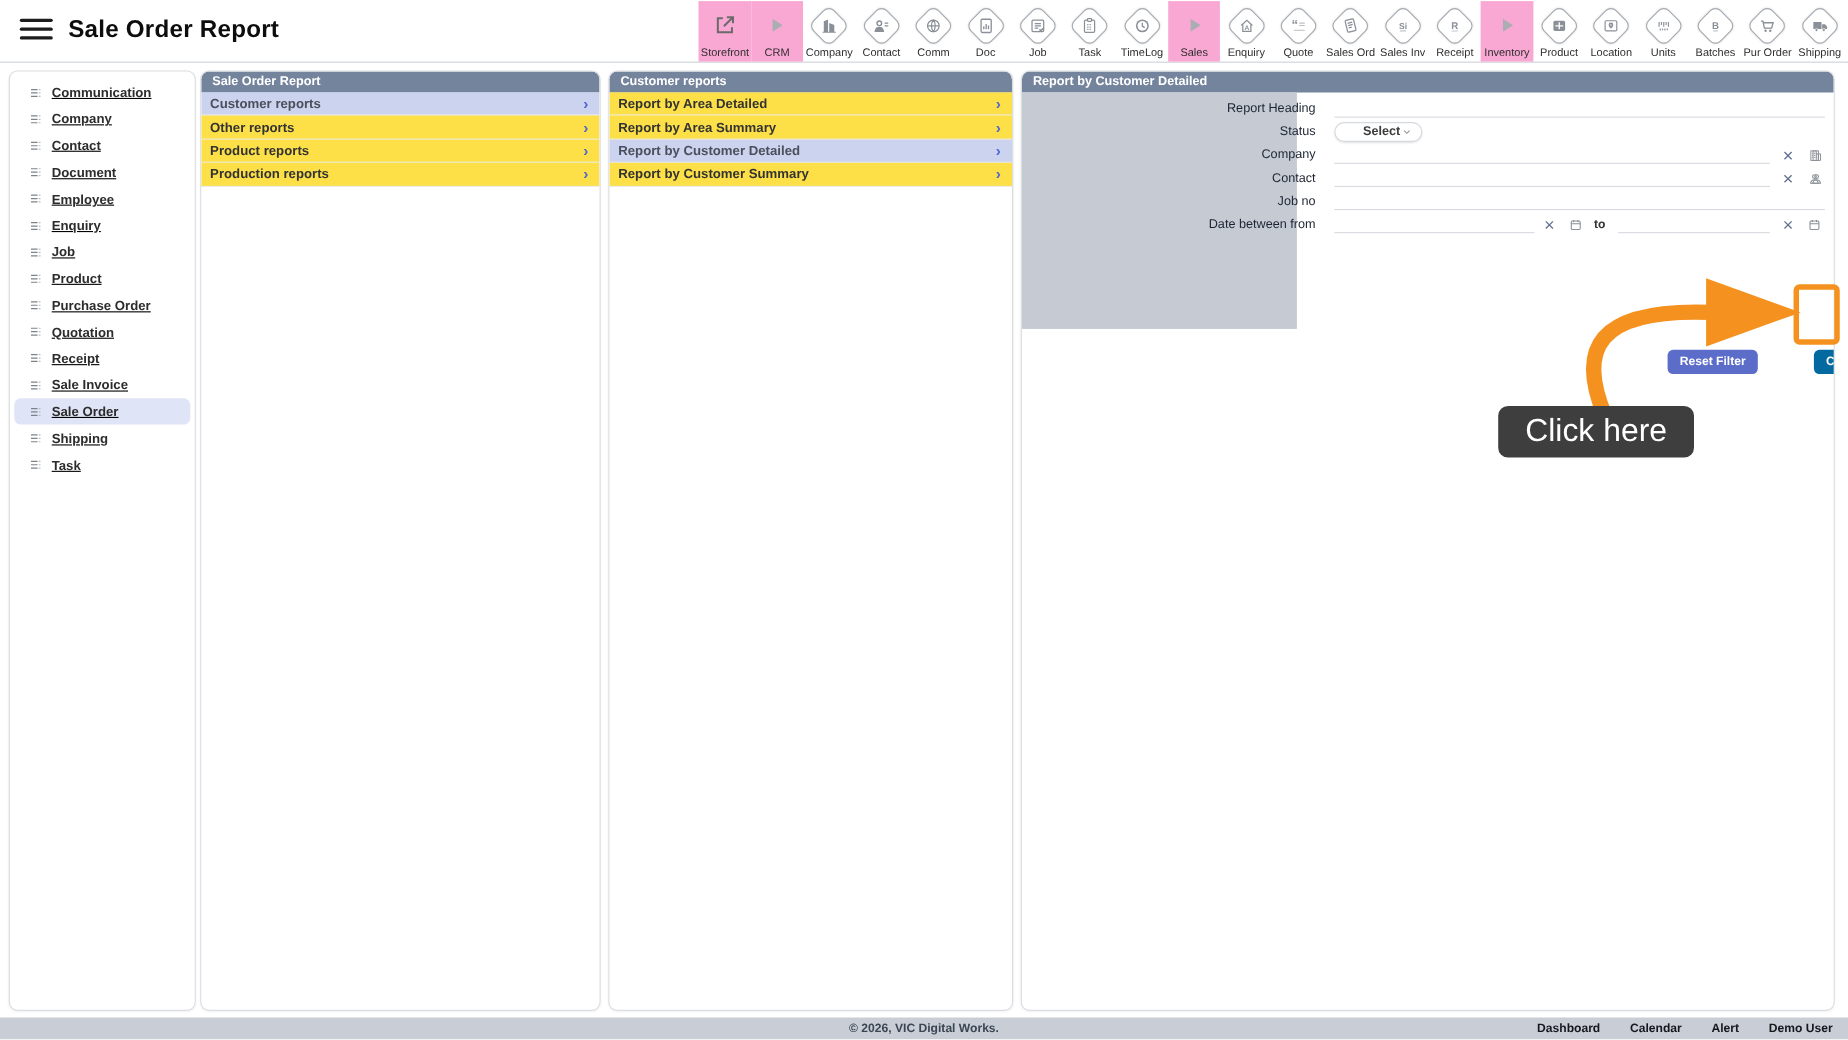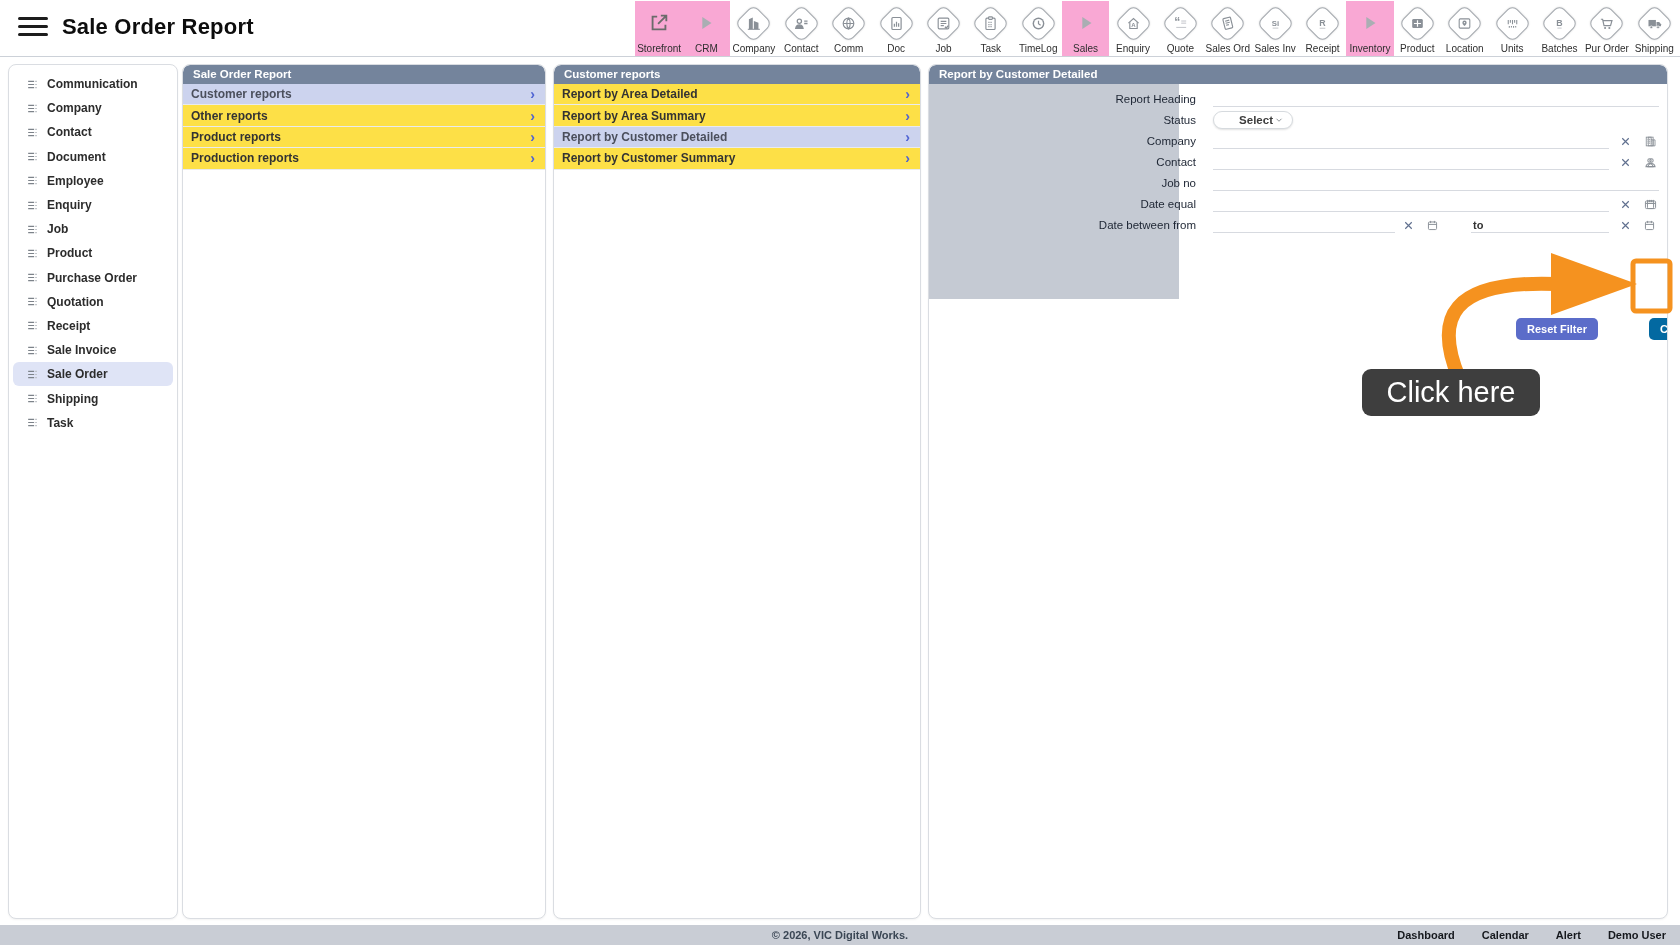--- a/index.html
+++ b/index.html
@@ -18,21 +18,21 @@
   .tb-glyph { height:34px; display:flex; align-items:center; justify-content:center; }
   .diamond { width:27px; height:27px; border:1.6px solid #a6abb1; border-radius:7px; background:#fff; transform:rotate(45deg); display:flex; align-items:center; justify-content:center; box-shadow:0 0 2px rgba(0,0,0,.18); }
   .diamond > * { transform:rotate(-45deg); }
   .tb-label { font-size:10px; color:#2e2e2e; margin-top:3px; white-space:nowrap; }
 
   
   .card { position:absolute; top:64px; height:855px; background:#fff; border:1px solid #dadde2; border-radius:8px; box-shadow:0 1px 2px rgba(0,0,0,.05); overflow:hidden; }
   .card-head { height:19px; background:#74849c; color:#fff; font-size:11.5px; font-weight:bold; line-height:19px; padding-left:10px; border-radius:7px 7px 0 0; }
 
   
-  .sidebar { left:8px; width:170px; padding-top:7px; }
+  .sidebar { left:8px; width:170px; padding-top:7px;text-decoration:underline; }
   .side-item { height:24.2px; display:flex; align-items:center; gap:8px; padding-left:13px; margin:0 4px; border-radius:6px; cursor:pointer; }
   .side-item.selected { background:#dfe4f6; }
   .side-item .lbl { font-size:12px; color:#2c2c2c; font-weight:bold; }
 
   
   .list-row { height:21.4px; display:flex; align-items:center; justify-content:space-between; padding:0 10px 0 8px; border-bottom:1px solid #e9ebef; cursor:pointer; background:#fde047; }
   .list-row.selected { background:#ccd3ee; }
   .list-row .lbl { font-size:12px; color:#333; font-weight:bold; }
   .list-row.selected .lbl { color:#4b4f5c; }
   .chev { color:#4f63d2; font-size:14px; font-weight:bold; line-height:1; }
@@ -43,21 +43,21 @@
   .label-col-bg { position:absolute; left:0; top:0; width:250px; height:215px; background:#c5cad3; }
   .f-row { position:relative; height:21px; display:flex; }
   .f-label { width:276px; text-align:right; padding-right:9px; font-size:11.5px; color:#1d2533; line-height:21px; position:relative; z-index:1; white-space:nowrap; }
   .f-content { position:relative; flex:1; height:21px; }
   .underline { position:absolute; bottom:3px; height:1px; background:#d7dae0; cursor:text; }
   .f-ic { position:absolute; top:3px; width:15px; height:15px; display:flex; align-items:center; justify-content:center; cursor:pointer; }
   .sel-box { position:absolute; left:8px; top:1px; width:80px; height:18px; border:1px solid #d6dade; border-radius:9px; background:#fff; box-shadow:0 1px 2px rgba(0,0,0,.12); display:flex; align-items:center; justify-content:flex-end; padding:0 7px; cursor:pointer; }
   .sel-box .val { font-size:11.5px; color:#3c3c3c; font-weight:bold; }
   .checkbox { position:absolute; left:8px; top:2px; width:15px; height:15px; background:#4d5ec5; border-radius:2.5px; display:flex; align-items:center; justify-content:center; cursor:pointer; }
   .checkbox svg { width:11px; height:11px; }
-  .range-sep { position:absolute; left:244px; top:0; font-size:11px; font-weight:bold; color:#333; line-height:21px;margin-left:24px; }
+  .range-sep { position:absolute; left:244px; top:0; font-size:11px; font-weight:bold; color:#333; line-height:21px; }
 
   .btn { position:absolute; top:253px; height:22px; border:none; border-radius:5px; color:#fff; font-size:11px; font-weight:bold; font-family:"Liberation Sans",sans-serif; padding:0 11px; cursor:pointer; }
   .btn.reset { left:587px; background:#5b6cc9; }
   .btn.continue { left:672px; background:#0369a1;margin-left:48px; }
 
   
   .overlay { position:absolute; left:0; top:0; width:1680px; height:945px; pointer-events:none; z-index:5; }
   .tooltip { position:absolute; left:1362px; top:369px; width:178px; height:47px; background:#3e3e3e; border-radius:9px; color:#fff; font-size:29px; display:flex; align-items:center; justify-content:center; z-index:6; }
 
   
@@ -718,47 +718,20 @@
             </span>
           </div>
         </div>
         <div class="f-row">
           <div class="f-label">Job no</div>
           <div class="f-content">
             <div class="underline" style="left: 8px; right: 8px;"></div>
           </div>
         </div>
         <div class="f-row">
-          <div class="f-label">Date equal</div>
-          <div class="f-content">
-            <div class="underline" style="left: 8px; right: 58px;"></div>
-            <span class="f-ic" style="display: inline-flex; right: 8px;">
-              <svg width="13" height="13" viewBox="0 0 24 24">
-                <g stroke="#8a9097" stroke-width="1.8" fill="none">
-                  <rect x="4.5" y="5.5" width="15" height="14" rx="2"></rect>
-                  <path d="M8.5 3.5v4M15.5 3.5v4M4.5 10h15"></path>
-                </g>
-              </svg>
-            </span>
-            <span class="f-ic" style="display: inline-flex; right: 34px;">
-              <svg width="13" height="13" viewBox="0 0 24 24">
-                <path d="M6 6l12 12M18 6L6 18" stroke="#60708f" stroke-width="2.2" fill="none"></path>
-              </svg>
-            </span>
-            <span class="f-ic" style="display: inline-flex; right: 10px;">
-              <svg width="13" height="13" viewBox="0 0 24 24">
-                <g stroke="#8a9097" stroke-width="1.8" fill="none">
-                  <rect x="4.5" y="5.5" width="15" height="14" rx="2"></rect>
-                  <path d="M8.5 3.5v4M15.5 3.5v4M4.5 10h15"></path>
-                </g>
-              </svg>
-            </span>
-          </div>
-        </div>
-        <div class="f-row">
           <div class="f-label">Date between from</div>
           <div class="f-content">
             <div class="underline" style="left: 8px; width: 182px;"></div>
             <span class="f-ic" style="display: inline-flex; left: 196px;">
               <svg width="13" height="13" viewBox="0 0 24 24">
                 <path d="M6 6l12 12M18 6L6 18" stroke="#60708f" stroke-width="2.2" fill="none"></path>
               </svg>
             </span>
             <span class="f-ic" style="display: inline-flex; left: 220px;">
               <svg width="13" height="13" viewBox="0 0 24 24">

